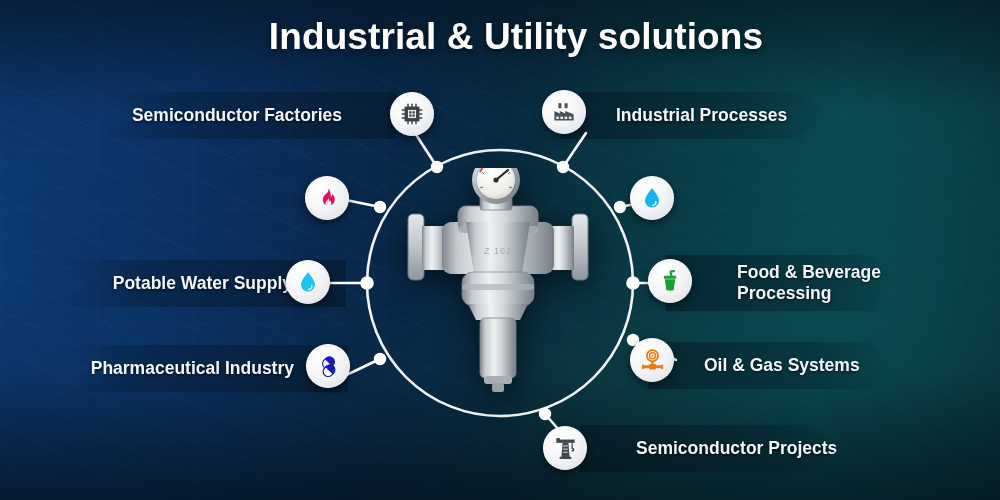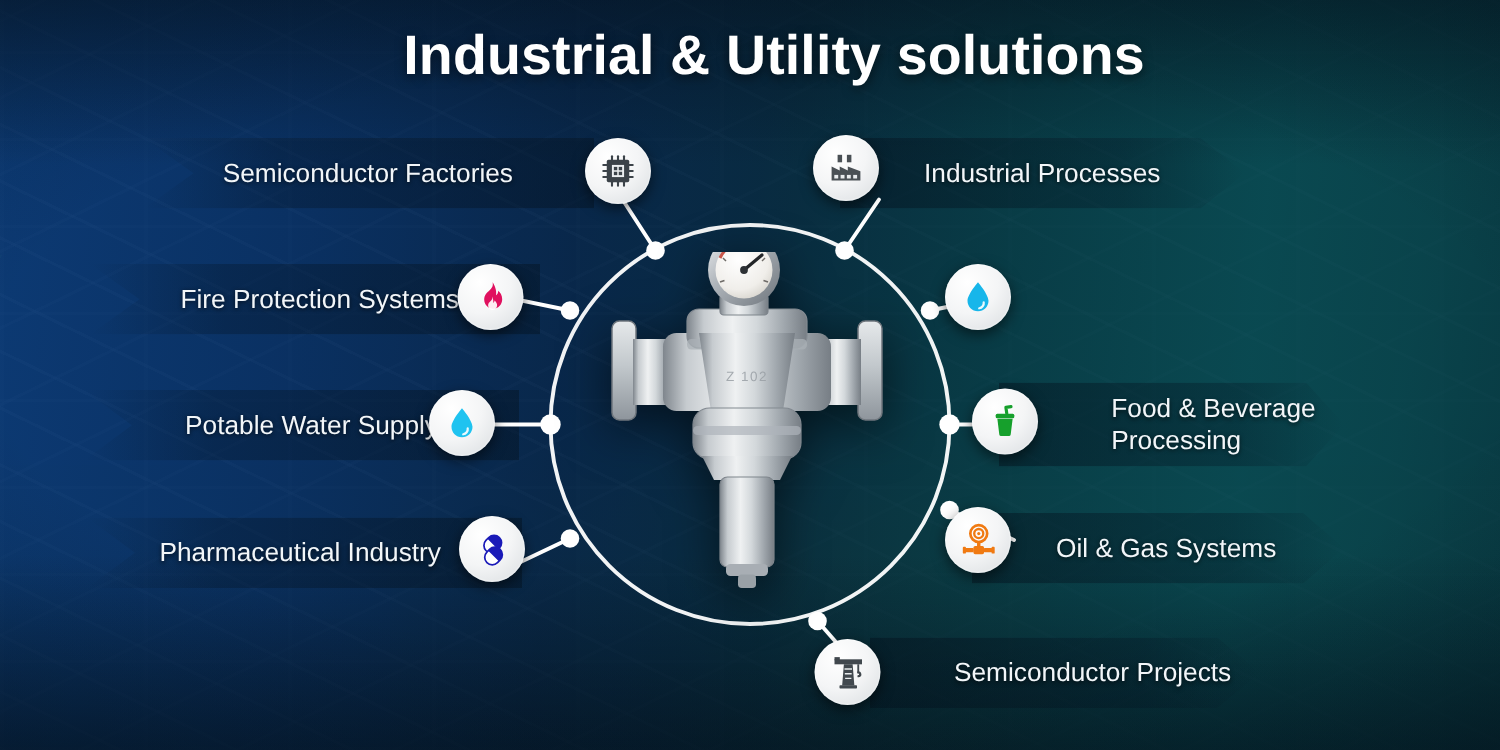--- a/index.html
+++ b/index.html
@@ -87,20 +87,21 @@
   
   .banner {
     position:absolute;
     height:47px;
     display:flex; align-items:center;
     color:#f2f6f9;
     font-size:17.5px;
     line-height:21px;
     text-shadow:0 1px 3px rgba(0,0,0,.65);
     white-space:pre-line;
+    font-weight:bold;
   }
   .banner.two-line { height:56px; }
 
   .banner.left {
     justify-content:flex-end;
     padding-right:54px;
     text-align:right;
     background:linear-gradient(90deg, rgba(4,16,30,.00) 0%, rgba(4,18,32,.30) 30%, rgba(3,16,28,.42) 100%);
     -webkit-clip-path: polygon(0 0, 100% 0, 100% 100%, 0 100%, 11% 50%);
             clip-path: polygon(0 0, 100% 0, 100% 100%, 0 100%, 11% 50%);
@@ -273,23 +274,20 @@
         <line x1="2.2" y1="8" x2="4.5" y2="8"></line>
           <line x1="2.2" y1="12" x2="4.5" y2="12"></line>
           <line x1="2.2" y1="16" x2="4.5" y2="16"></line>
         <line x1="19.5" y1="8" x2="21.8" y2="8"></line>
           <line x1="19.5" y1="12" x2="21.8" y2="12"></line>
           <line x1="19.5" y1="16" x2="21.8" y2="16"></line>
       </g>
     </svg>
   </div>
 
-  <div class="banner left" style="left:60px; top:176px; width:300px;">
-    <span>Fire Protection Systems</span>
-  </div>
   <div class="bubble" style="left:305px; top:176px;">
     <svg width="24" height="24" viewBox="0 0 24 24">
       <path d="M13.4 2.2c.6 2.6-.6 4-2 5.3-1.7 1.6-3.6 3.1-3.6 6.2 0 3.6 2.8 6.1 6 6.1s6-2.6 6-6.3c0-2.6-1.3-4.5-2.7-5.6.1 1.5-.5 2.6-1.4 3 .5-3.4-.8-6.4-2.3-8.7z" fill="#e0115f"></path>
       <path d="M13 11.6c.5 1.5-.2 2.3-.9 3-.8.8-1.7 1.5-1.7 3 0 1.8 1.4 3 3 3s3-1.3 3-3.1c0-1.5-.9-2.6-1.8-3.2.1.8-.3 1.4-.8 1.6.3-1.7-.2-3.2-.8-4.3z" fill="#ffffff" opacity=".92"></path>
     </svg>
   </div>
 
   <div class="banner left" style="left:56px; top:260px; width:290px;">
     <span>Potable Water Supply</span>
   </div>

